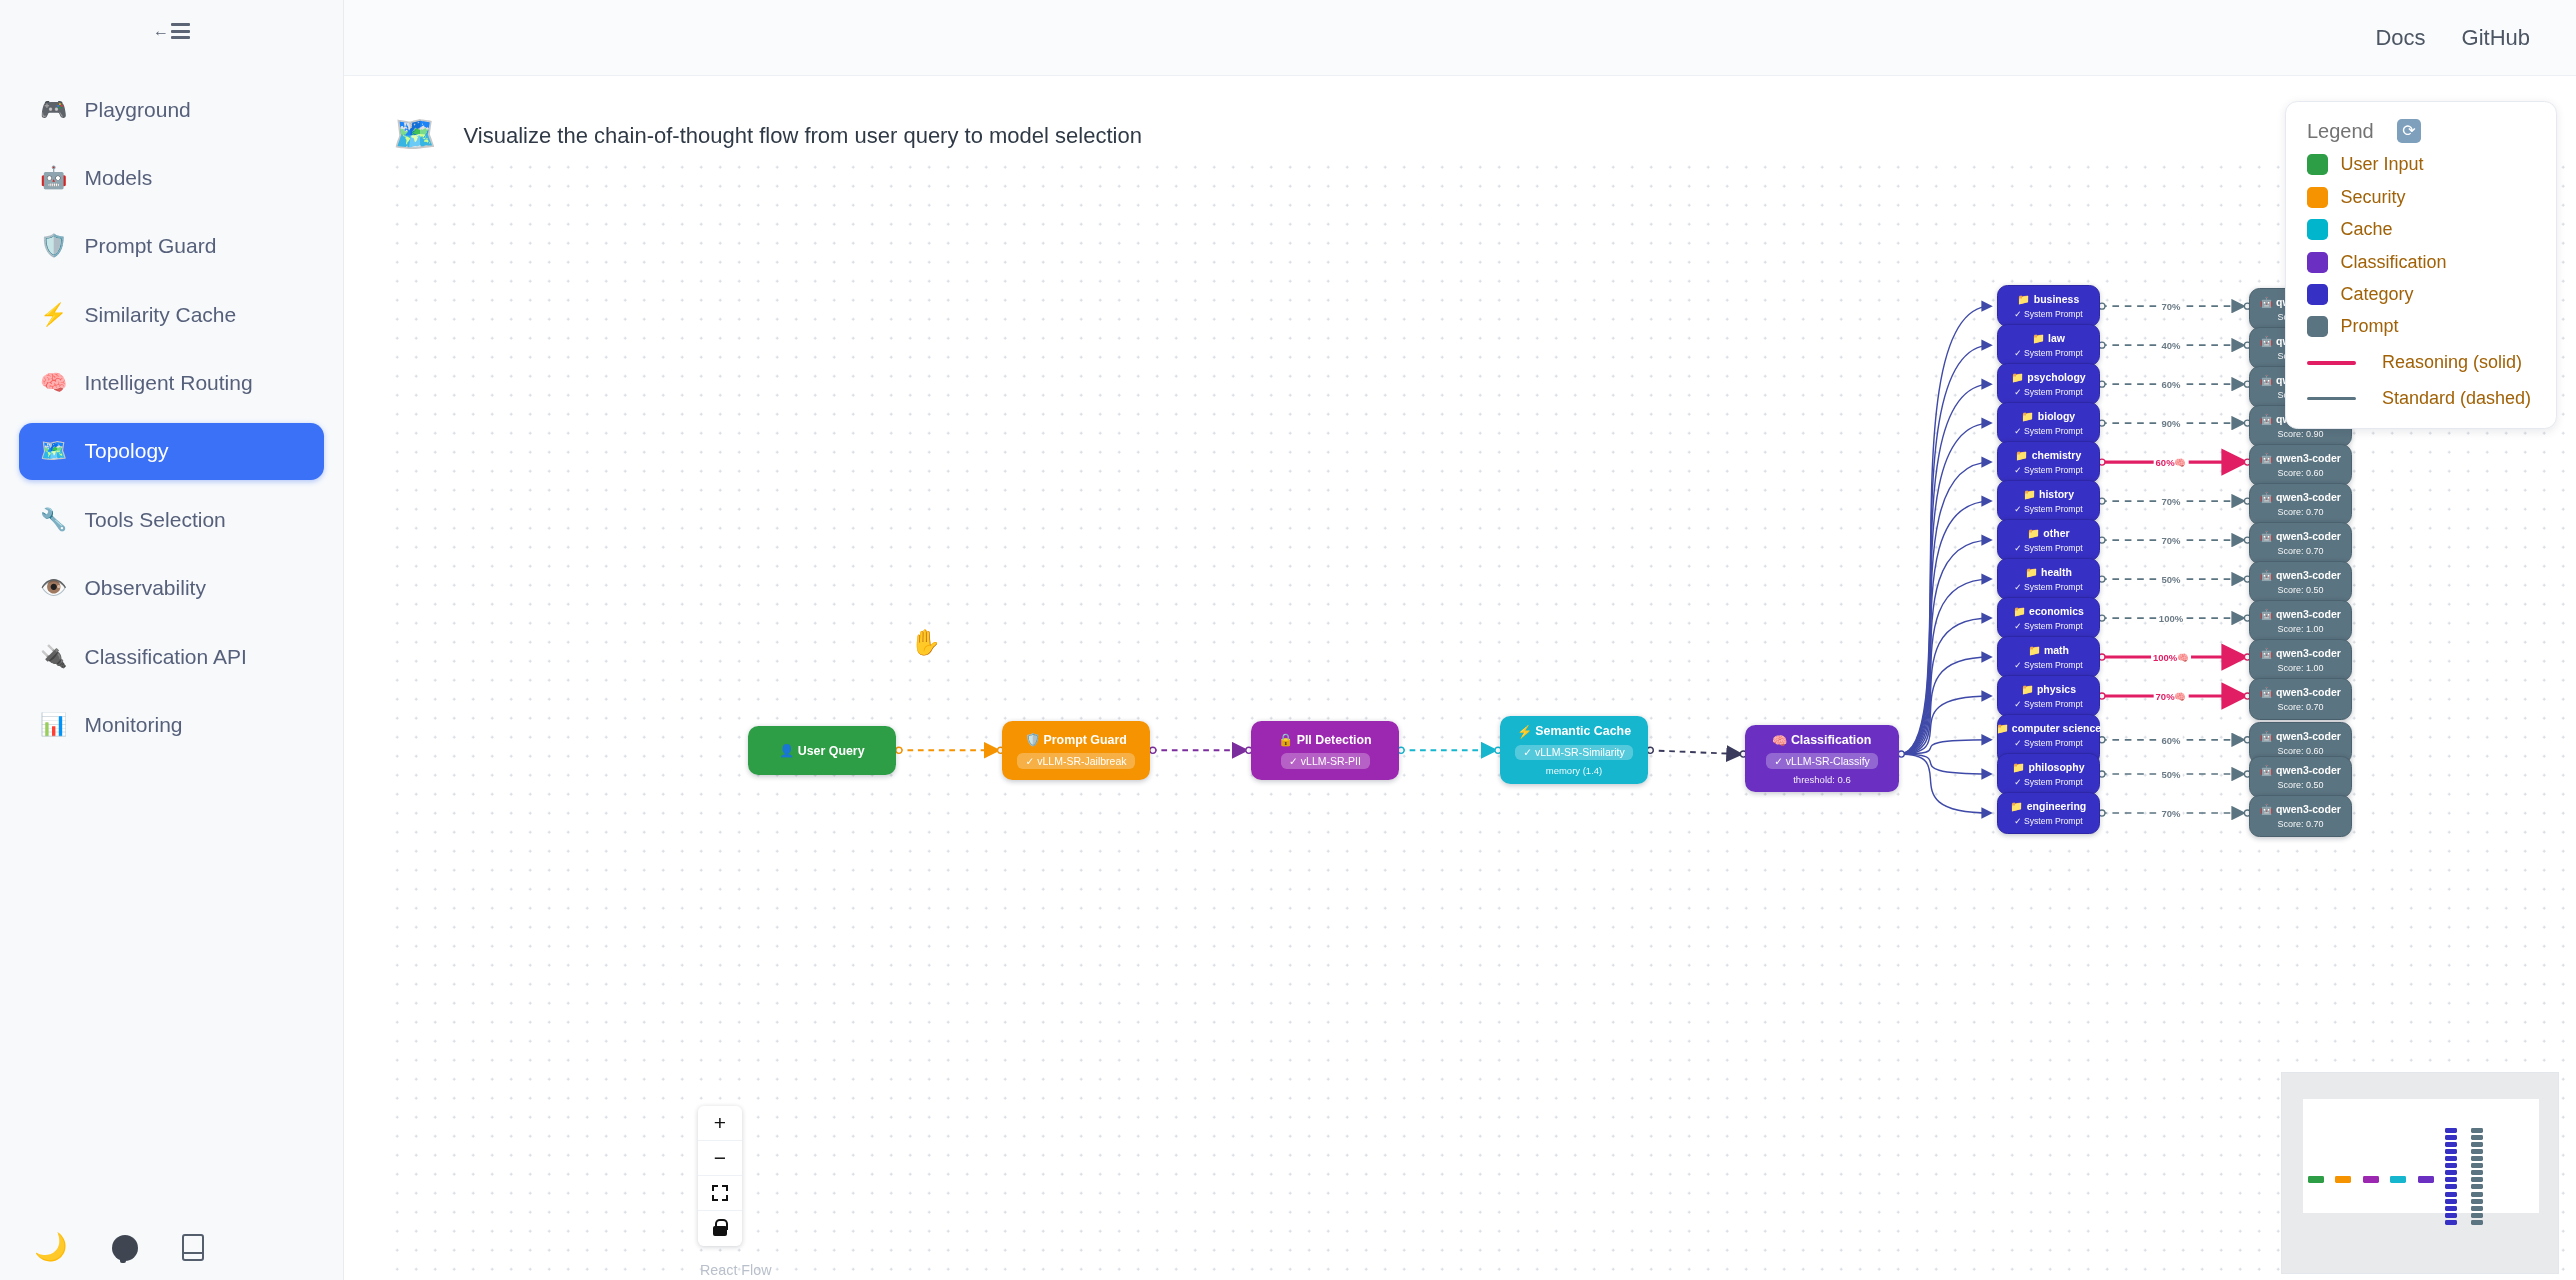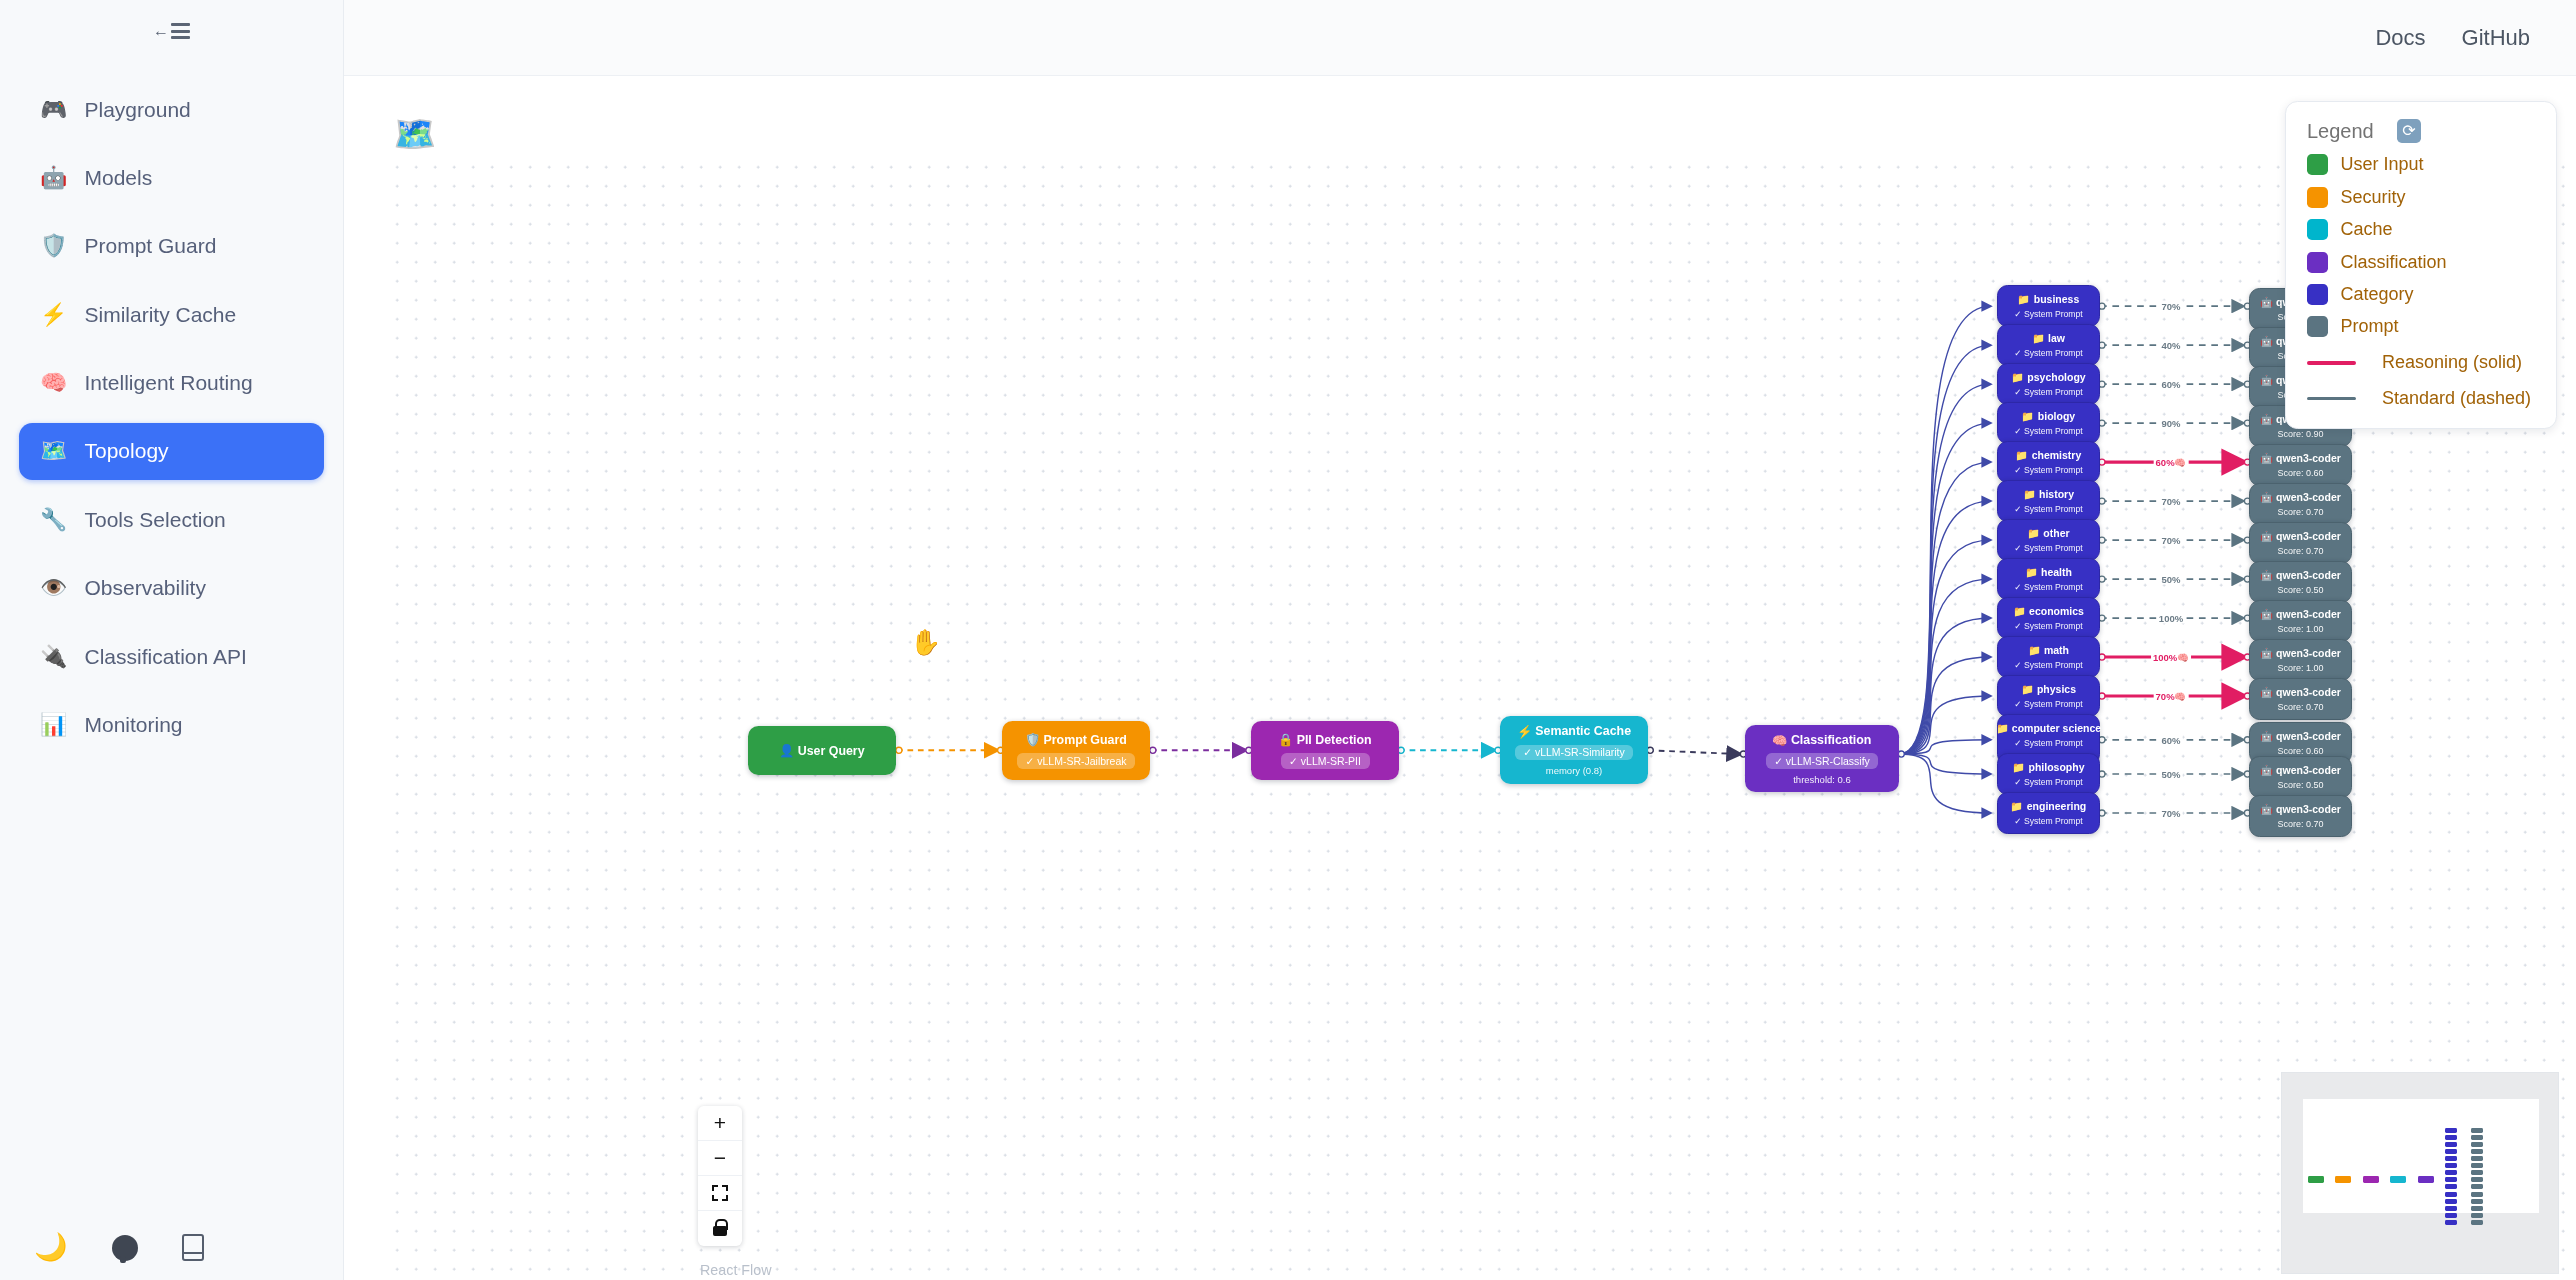--- a/index.html
+++ b/index.html
@@ -382,21 +382,21 @@
               <span>PII Detection</span>
             </div>
             <div class="chip">✓ vLLM-SR-PII</div>
           </div>
           <div class="node pnode" style="left: 1156px; top: 640px; width: 148px; min-height: 68px; background: rgb(22, 182, 207); display: flex; flex-direction: column; align-items: center; justify-content: center; padding: 7.6px 5.7px;">
             <div class="nt">
               <span>⚡</span>
               <span>Semantic Cache</span>
             </div>
             <div class="chip">✓ vLLM-SR-Similarity</div>
-            <div class="meta">memory (0.8)</div>
+            <div class="meta">memory (1.4)</div>
           </div>
           <div class="node pnode" style="left: 1401px; top: 649px; width: 154px; min-height: 59px; background: rgb(107, 47, 194); display: flex; flex-direction: column; align-items: center; justify-content: center; padding: 7.6px 5.7px;">
             <div class="nt">
               <span>🧠</span>
               <span>Classification</span>
             </div>
             <div class="chip">✓ vLLM-SR-Classify</div>
             <div class="meta">threshold: 0.6</div>
           </div>
           <div class="node cat" style="left: 1653px; top: 209px; width: 103px; min-height: 42px;">
@@ -707,16 +707,17 @@
             <div class="mm-node" style="left: 189px; top: 133px; width: 12.4px; height: 4.8px; background: rgb(91, 116, 129);"></div>
             <div class="mm-node" style="left: 163px; top: 140px; width: 12.4px; height: 4.8px; background: rgb(55, 48, 196);"></div>
             <div class="mm-node" style="left: 189px; top: 140px; width: 12.4px; height: 4.8px; background: rgb(91, 116, 129);"></div>
             <div class="mm-node" style="left: 163px; top: 147px; width: 12.4px; height: 4.8px; background: rgb(55, 48, 196);"></div>
             <div class="mm-node" style="left: 189px; top: 147px; width: 12.4px; height: 4.8px; background: rgb(91, 116, 129);"></div>
           </div>
       </div>
     </div>
   <div class="page-head" style="position: absolute; left: 0px; top: 76px; z-index: 5;">
         <span class="h-emoji">🗺️</span>
+        <span class="sub">Visualize the chain-of-thought flow from user query to model selection</span>
       </div>
     </section>
 </div>
 
 
 </body></html>

